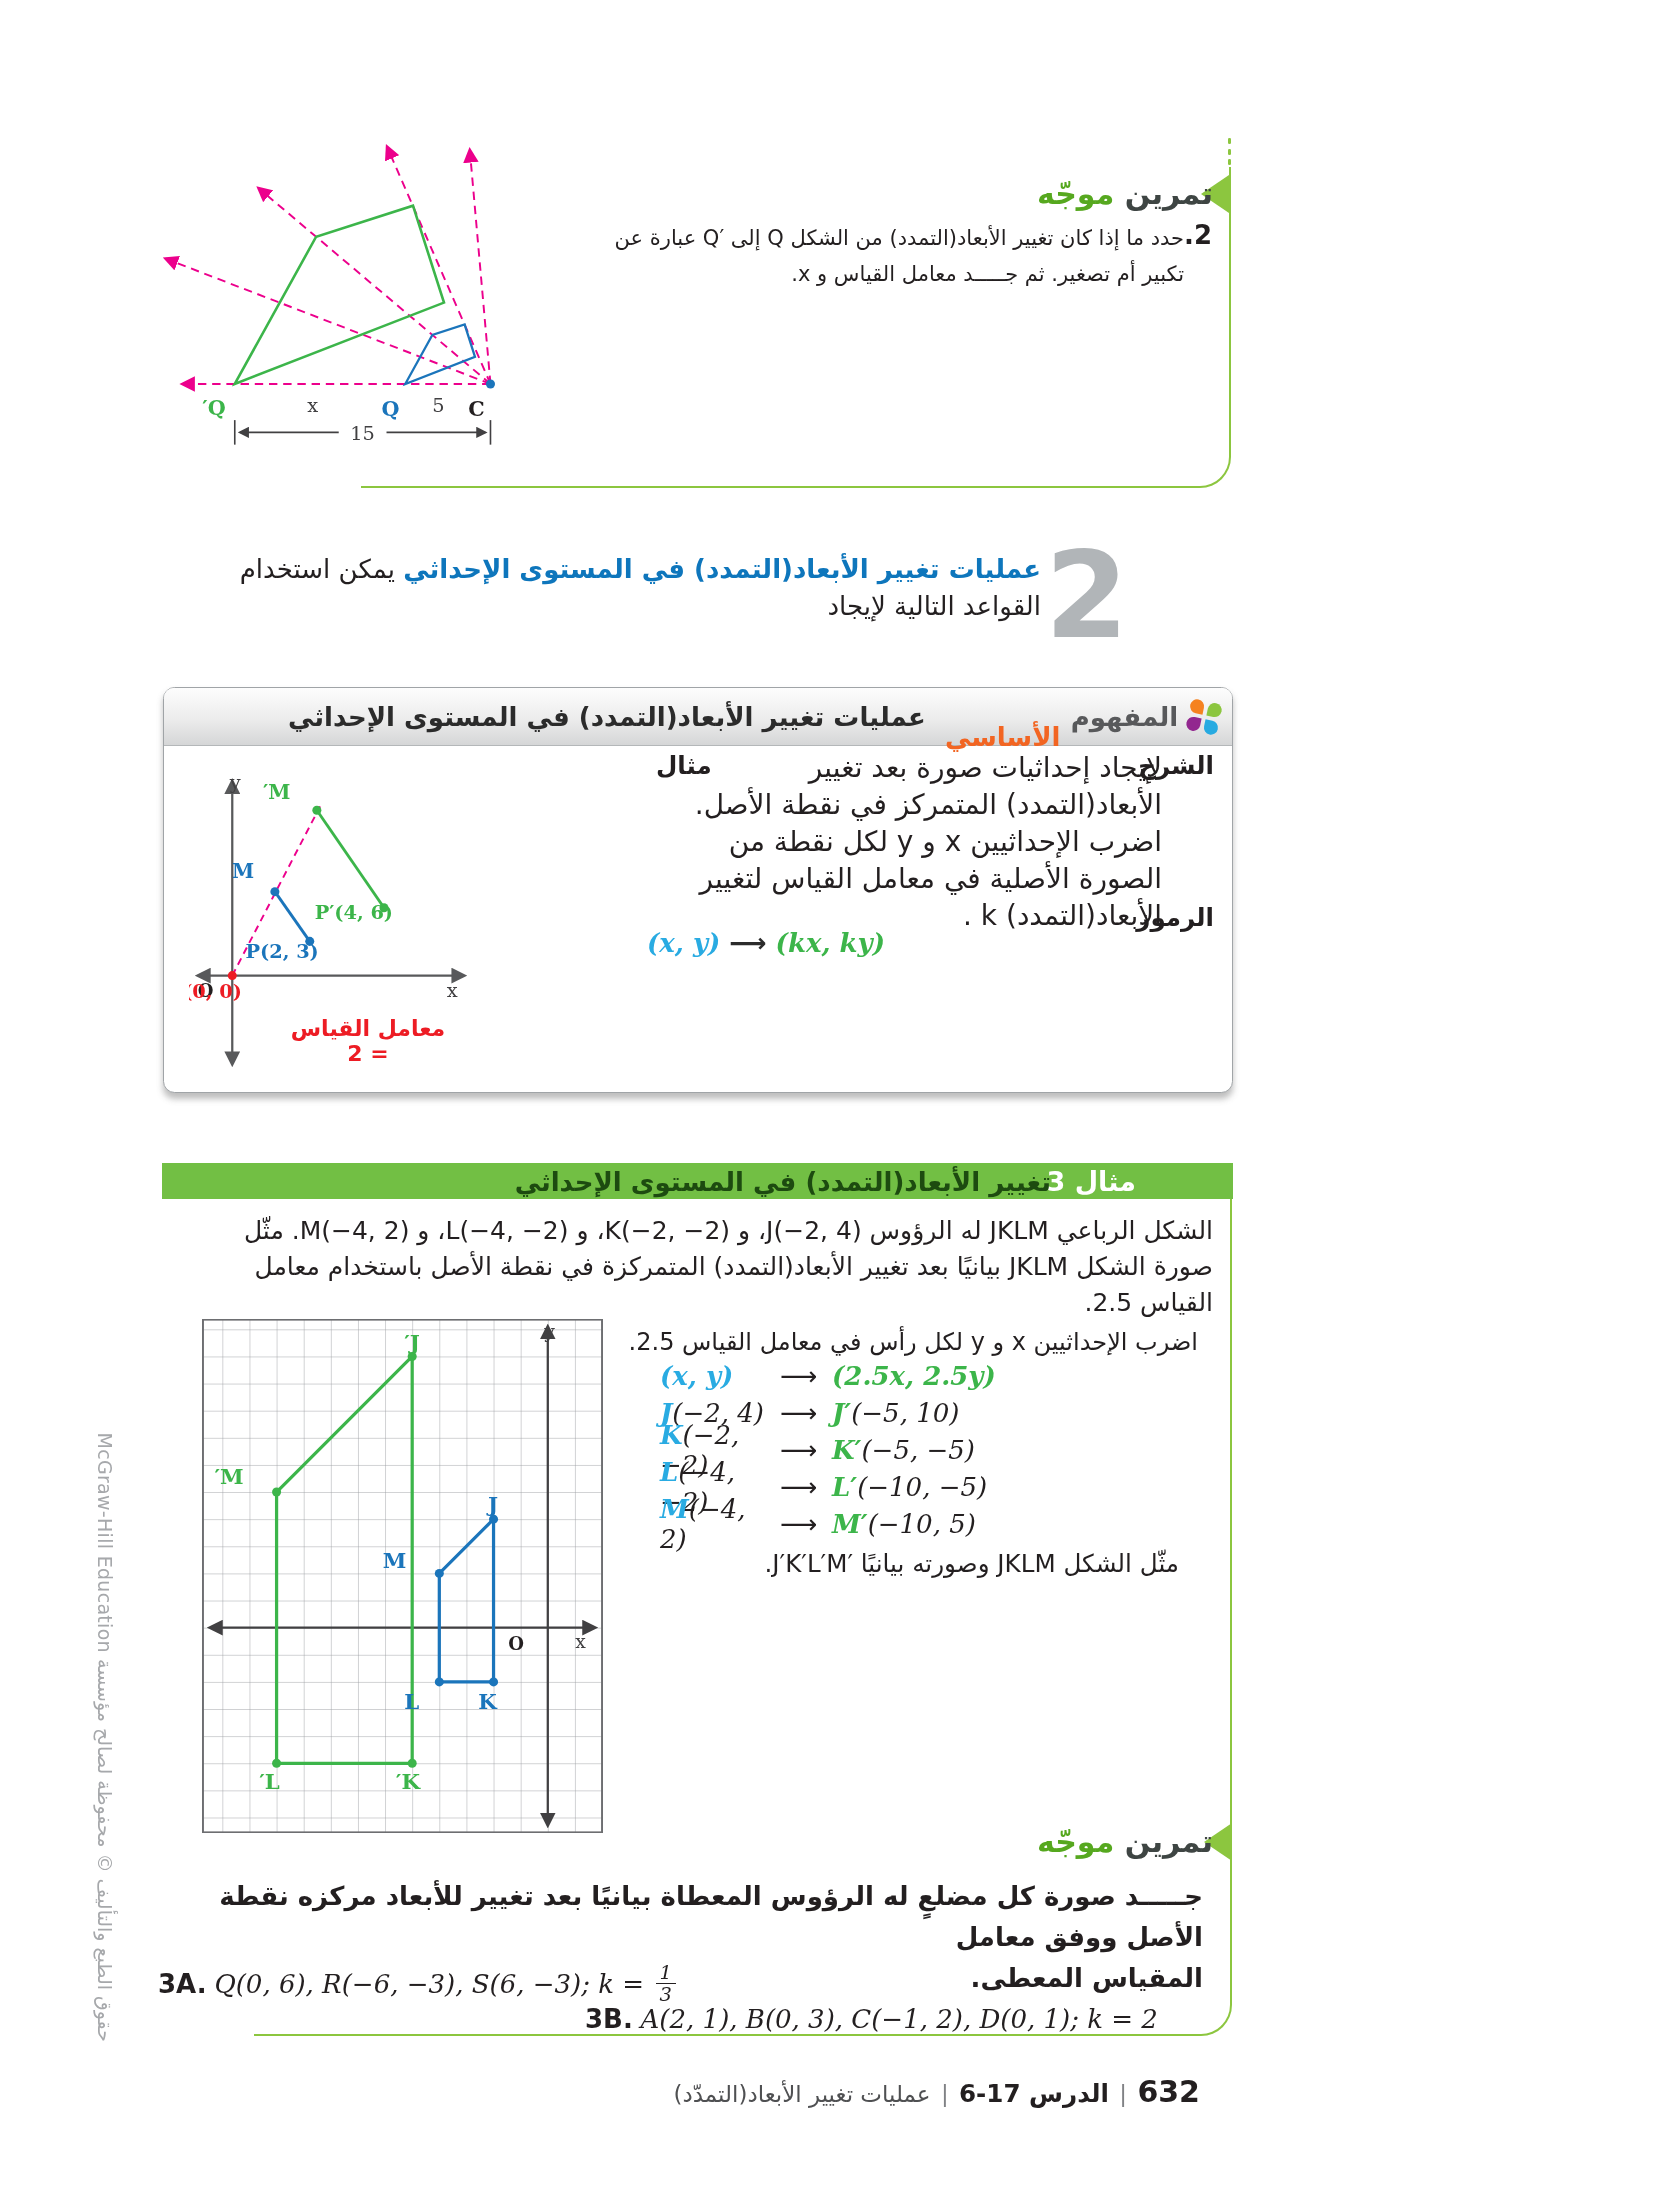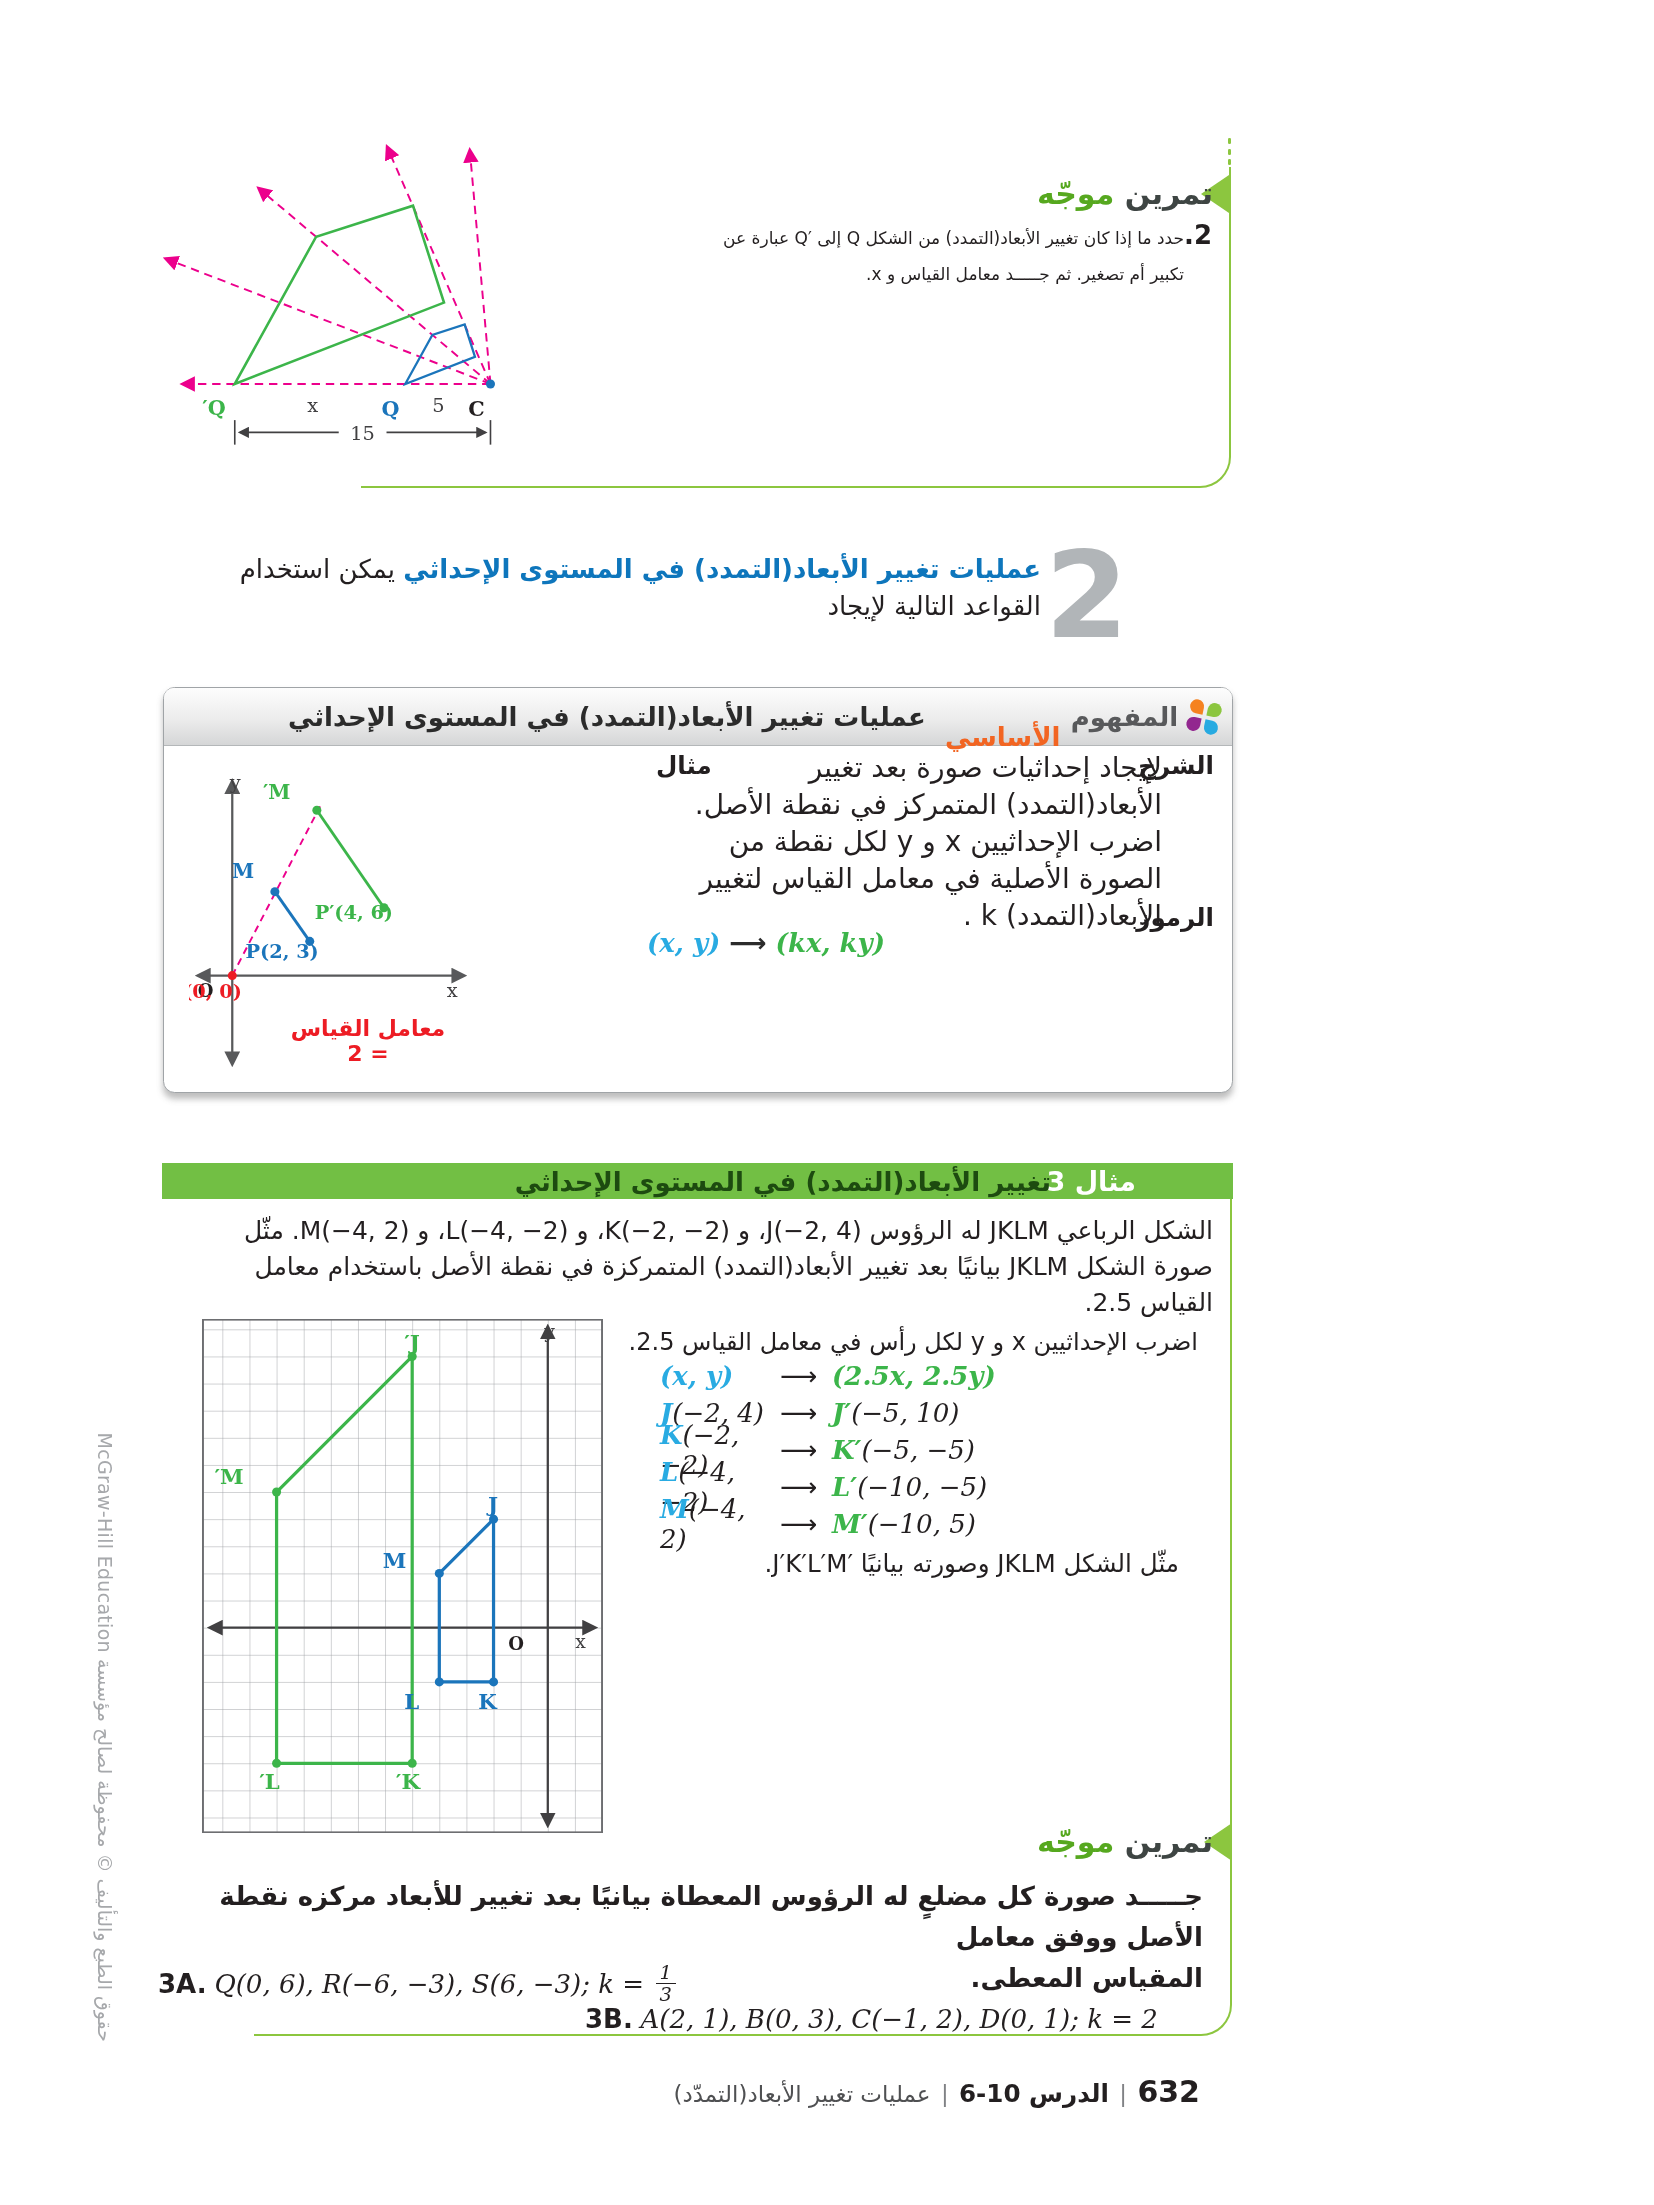--- a/index.html
+++ b/index.html
@@ -17,21 +17,21 @@
     border-right:2.6px solid #8cc63f;border-bottom:2.6px solid #8cc63f;border-bottom-right-radius:31px;}
   .gp-dot{left:1228px;width:3.2px;height:5.8px;background:#8cc63f;border-radius:1.3px;}
   .tri-left{width:0;height:0;border-top:19.4px solid transparent;border-bottom:19.4px solid transparent;
     border-right:28.4px solid #8cc63f;}
   .gp-heading{font-size:30px;font-weight:bold;line-height:1.1;white-space:nowrap;}
   .gp-heading .w1{color:#3e4543;}
   .gp-heading .w2{color:#56a81f;}
 
   
   .ex2-num{font-size:26px;font-weight:bold;}
-  .ex2-text{width:672px;font-size:17px;line-height:36px;}
+  .ex2-text{width:672px;font-size:21px;line-height:36px;}
 
   
   .sec2-num{font-size:120px;line-height:97px;font-weight:bold;color:#b1b5b8;font-family:"DejaVu Sans",sans-serif;}
   .sec2-text{width:821px;font-size:26px;line-height:37px;}
   .sec2-text .blue{color:#0e76bc;font-weight:bold;}
 
   
   .kc-box{left:163px;top:687px;width:1068px;height:404px;background:#fff;
     border:1.9px solid #a0a4a7;border-radius:11.6px;box-shadow:0 5.8px 6.5px rgba(110,110,110,.45);}
   .kc-header{position:absolute;left:0;top:0;right:0;height:57px;border-radius:9.7px 9.7px 0 0;
@@ -322,19 +322,19 @@
     </span>
   </div>
   <div class="abs ex-row serif" style="left:585px;top:1972px;margin-top:32px;">
     <span class="lab">3B.</span>
     <span>A(2, 1), B(0, 3), C(−1, 2), D(0, 1); k = 2</span>
   </div>
 
   <div class="abs footer rtl" style="right:454px;top:2074px;">
     <span class="pg">632</span>
     <span class="sep">|</span>
-    <span class="lesson">الدرس 10-6</span>
+    <span class="lesson">الدرس 17-6</span>
     <span class="sep">|</span>
     <span class="ttl">عمليات تغيير الأبعاد(التمدّد)</span>
   </div>
 
 </div>
 
 
 </body></html>

